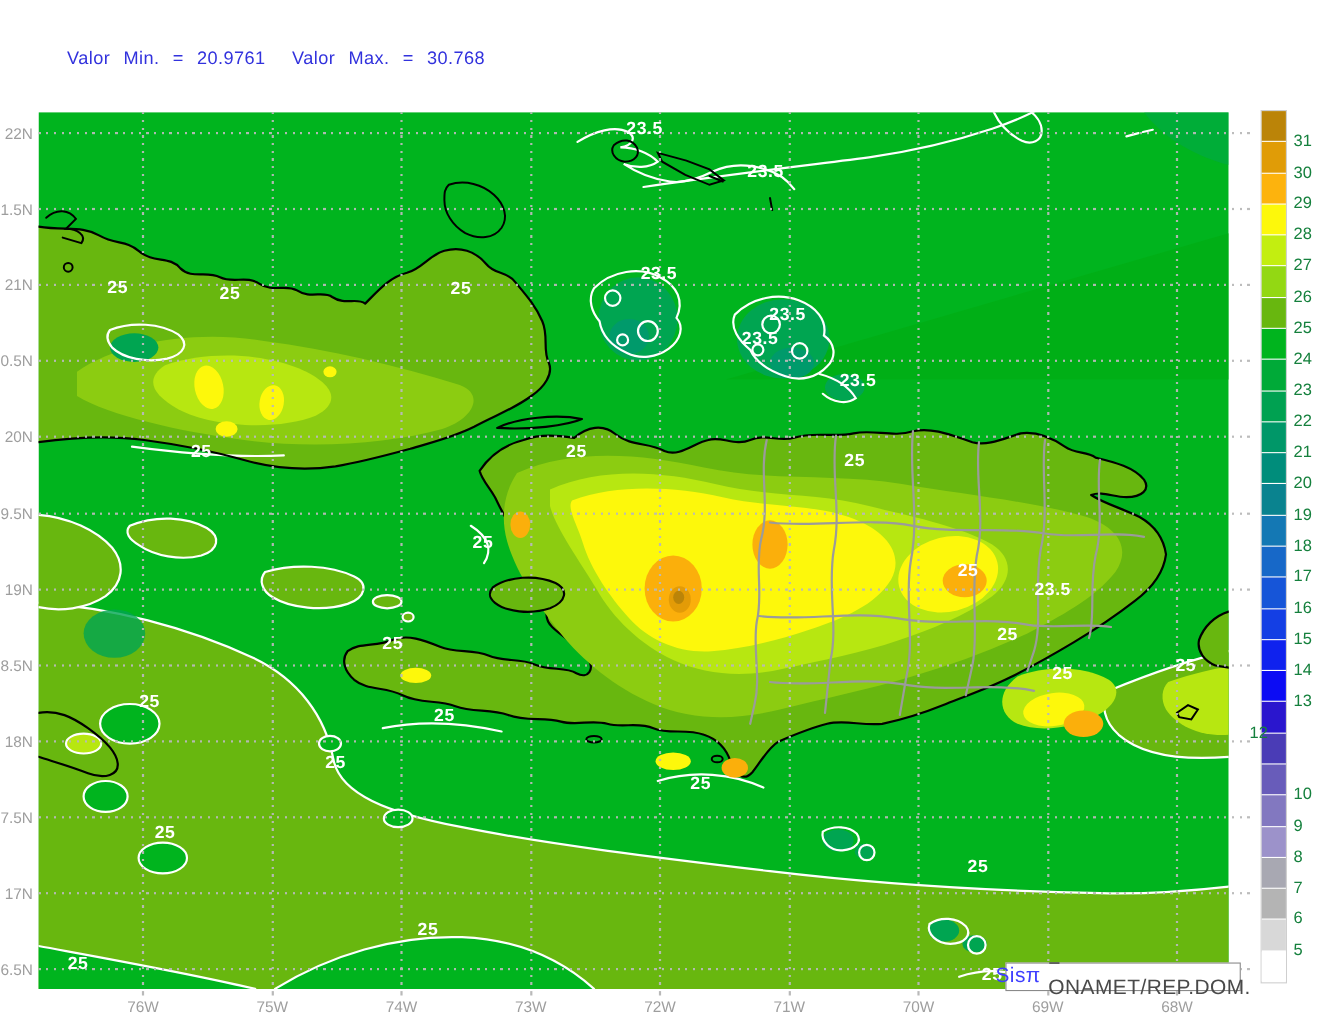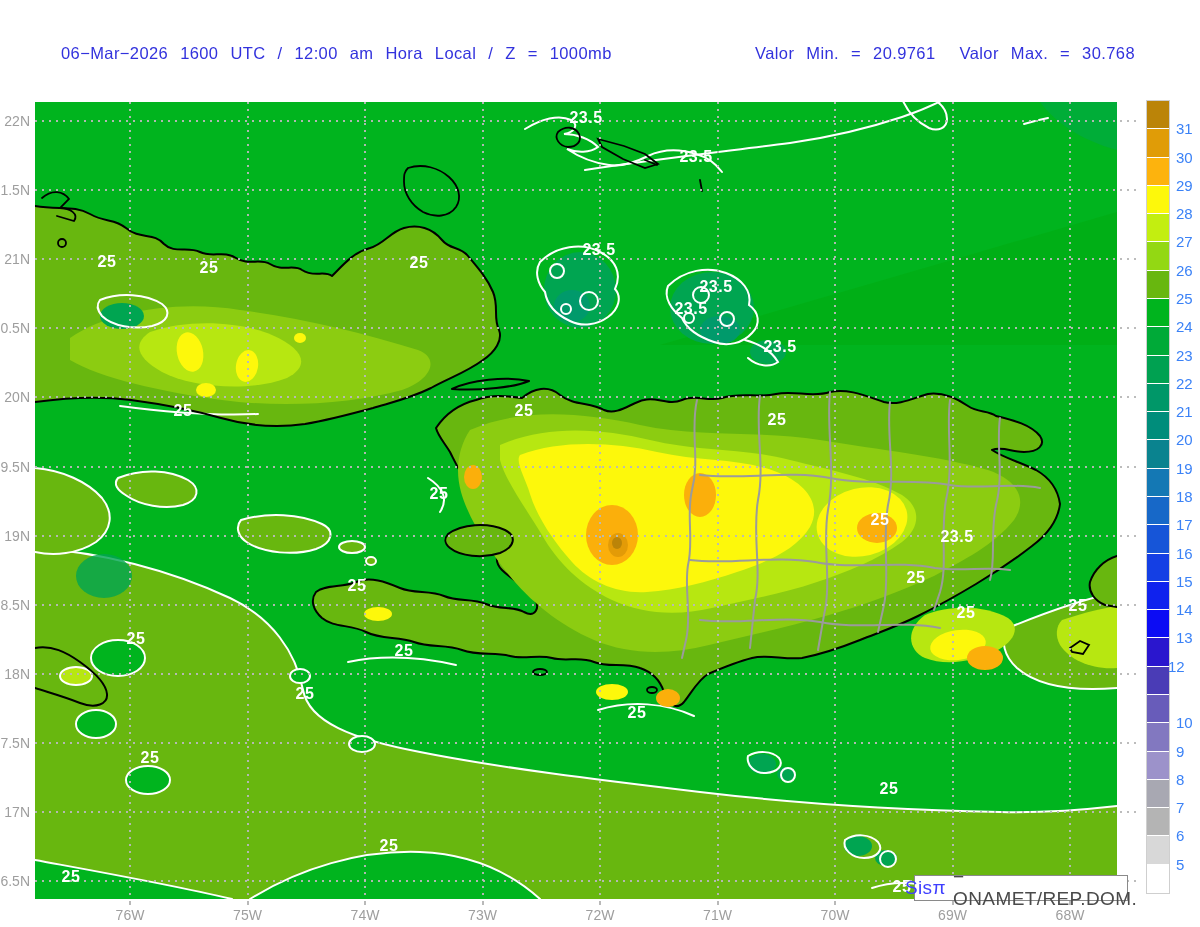--- a/index.html
+++ b/index.html
@@ -40,36 +40,35 @@
   .grid-v{width:2px;background:repeating-linear-gradient(180deg,var(--grid) 0 2px,transparent 2px 7px);}
   .tick-x{position:absolute;width:2px;height:4px;background:var(--grid);}
   .axis-y{position:absolute;left:0;width:30px;text-align:right;font-size:14px;
     color:var(--axis_text);transform:translateY(-50%);}
   .axis-x{position:absolute;width:64px;text-align:center;font-size:14px;
     color:var(--axis_text);transform:translateX(-50%);}
   .cl{position:absolute;transform:translate(-50%,-50%);color:var(--contour_text);
     font-size:16px;font-weight:600;letter-spacing:.5px;}
   #colorbar{position:absolute;border:1px solid #cfcfcf;background:#ffffff;}
   .cb-cell{position:absolute;left:0;width:100%;}
-  .cb-label{position:absolute;transform:translateY(-50%);font-size:15px;color:#3b82f6;}
+  .cb-label{position:absolute;transform:translateY(-50%);font-size:15px;color:#15803d;}
 
   
   .credit{position:absolute;left:914px;top:875px;width:212px;height:24px;
     background:#ffffff;border:1px solid #8a8a8a;display:flex;align-items:center;
     justify-content:center;font-size:19px;letter-spacing:.4px;z-index:12;}
   .credit-brand{color:var(--credit_blue);margin-right:7px;}
   .credit-rest{color:var(--credit_text);}
 </style>
 </head>
 <body>
 
 <div class="page">
 
   <div class="hdr-line1">
-    <span class="pre">06−Mar−2026 1600 UTC / 12:00 am Hora Local / Z = 1000mb</span>
     <span class="pre">Valor Min. = 20.9761  Valor Max. = 30.768</span>
   </div>
 
   <svg id="map-svg" width="1200" height="927" viewBox="0 0 1200 927">
     <defs>
       <clipPath id="mapclip">
           <rect x="35" y="102" width="1082" height="797"></rect>
         </clipPath>
     </defs>
     <g clip-path="url(#mapclip)">
@@ -356,21 +355,21 @@
       <div class="cb-label" style="left: 1176px; top: 382.857px;">22</div>
       <div class="cb-label" style="left: 1176px; top: 411.143px;">21</div>
       <div class="cb-label" style="left: 1176px; top: 439.428px;">20</div>
       <div class="cb-label" style="left: 1176px; top: 467.714px;">19</div>
       <div class="cb-label" style="left: 1176px; top: 496px;">18</div>
       <div class="cb-label" style="left: 1176px; top: 524.285px;">17</div>
       <div class="cb-label" style="left: 1176px; top: 552.571px;">16</div>
       <div class="cb-label" style="left: 1176px; top: 580.857px;">15</div>
       <div class="cb-label" style="left: 1176px; top: 609.143px;">14</div>
       <div class="cb-label" style="left: 1176px; top: 637.428px;">13</div>
-      <div class="cb-label" style="left: 1168px; top: 665.714px;">12</div>
+      <div class="cb-label" style="left: 1136px; top: 665.714px;">12</div>
       <div class="cb-label" style="left: 1176px; top: 694px; margin-left: 48px;">11</div>
       <div class="cb-label" style="left: 1176px; top: 722.285px;">10</div>
       <div class="cb-label" style="left: 1176px; top: 750.571px;">9</div>
       <div class="cb-label" style="left: 1176px; top: 778.857px;">8</div>
       <div class="cb-label" style="left: 1176px; top: 807.142px;">7</div>
       <div class="cb-label" style="left: 1176px; top: 835.428px;">6</div>
       <div class="cb-label" style="left: 1176px; top: 863.714px;">5</div>
     </div>
 
   <div class="credit">

